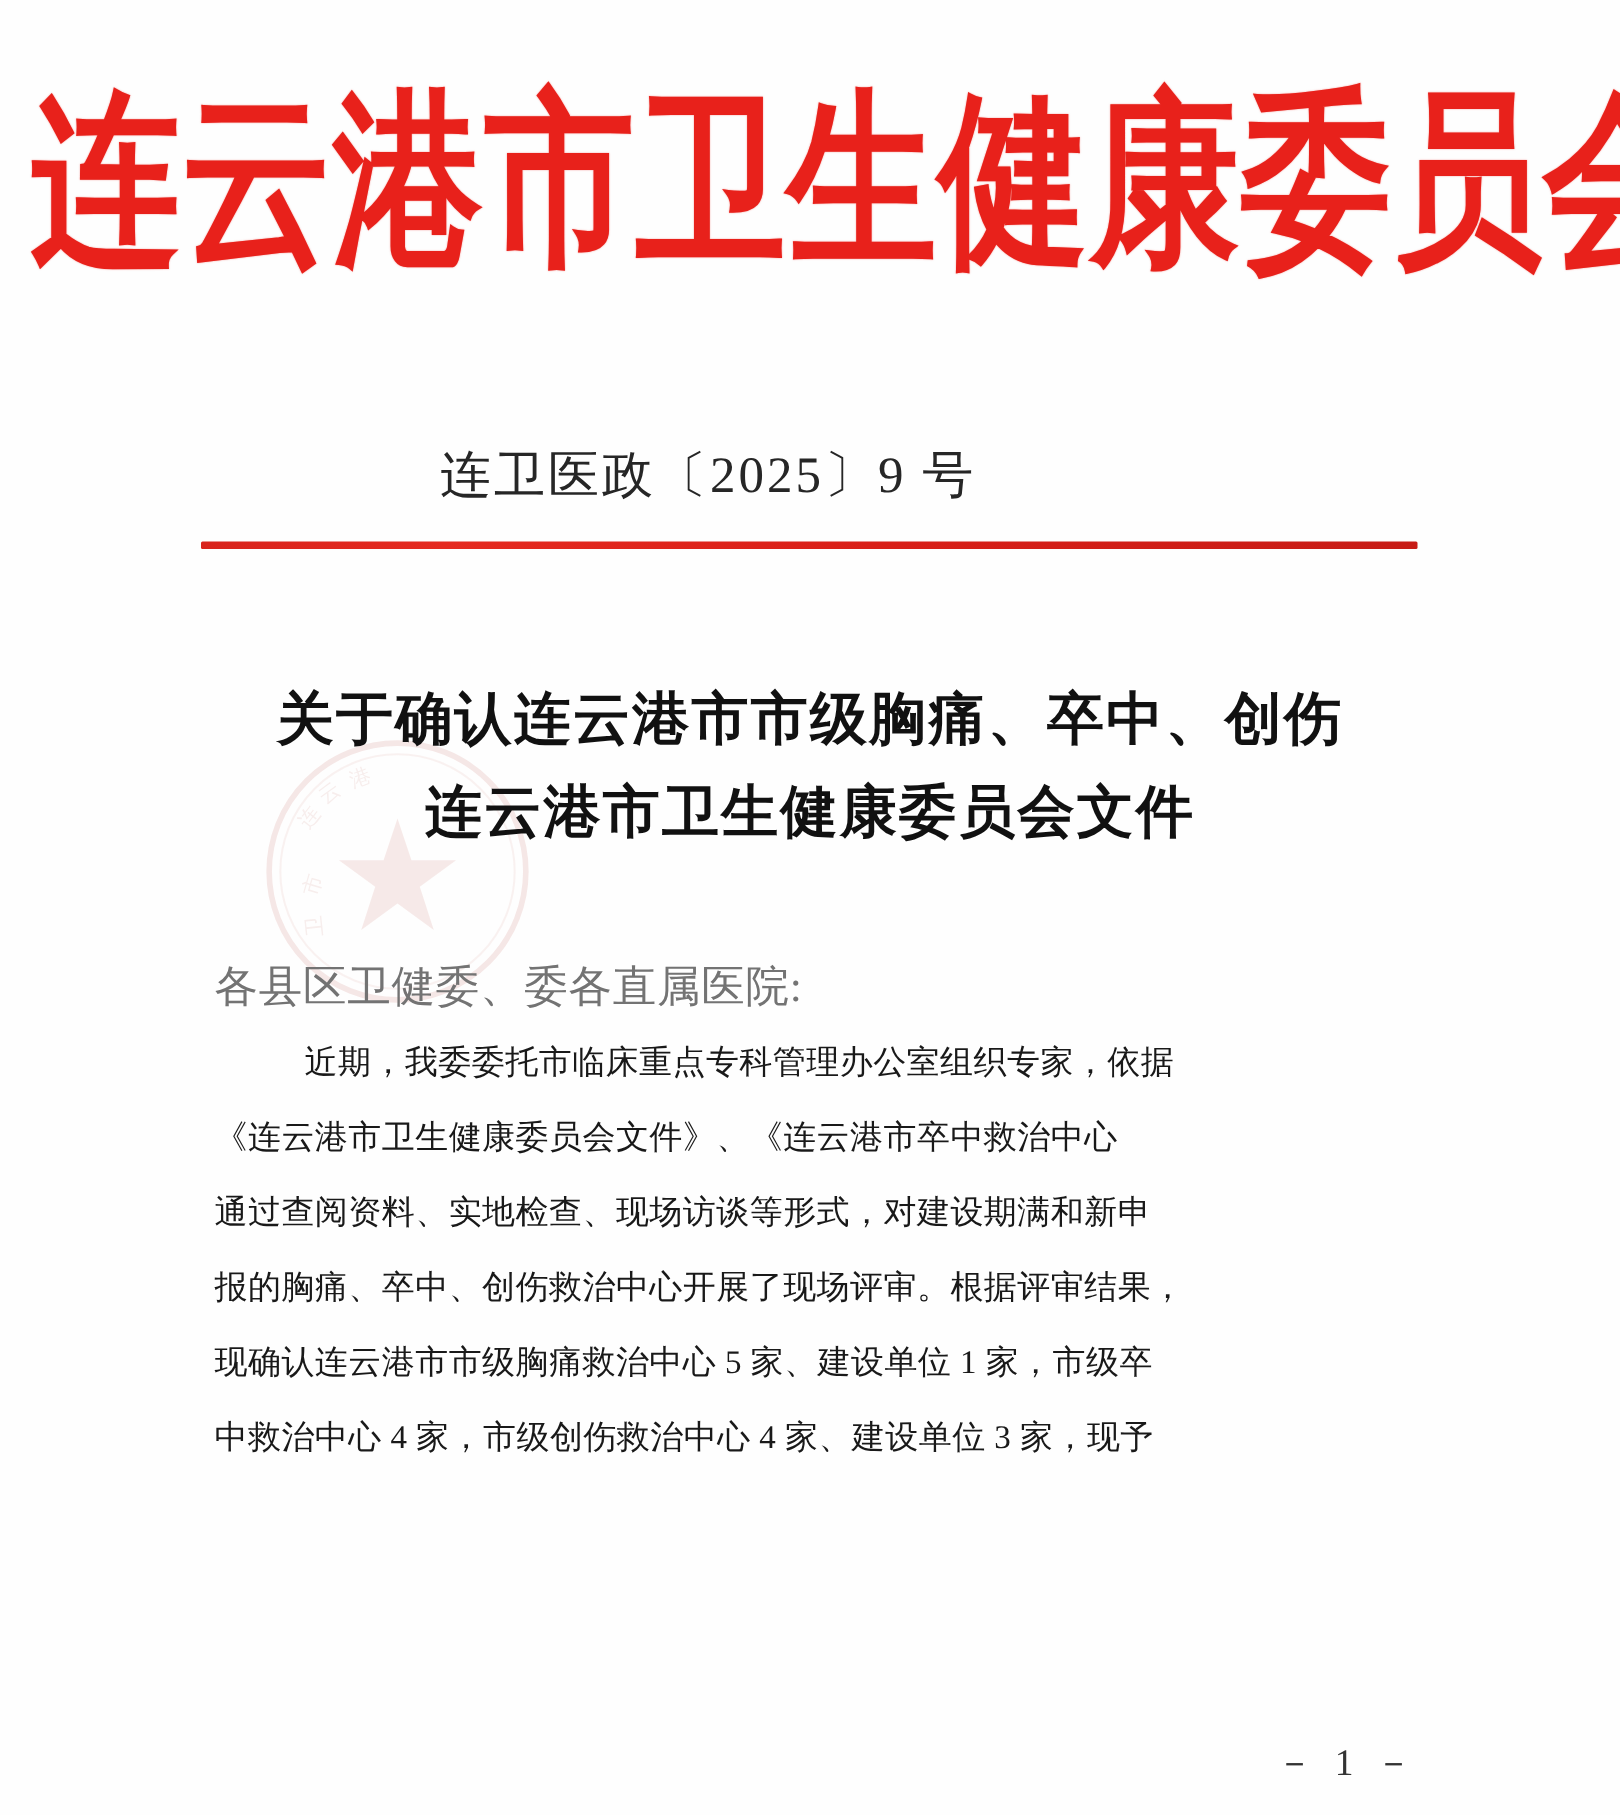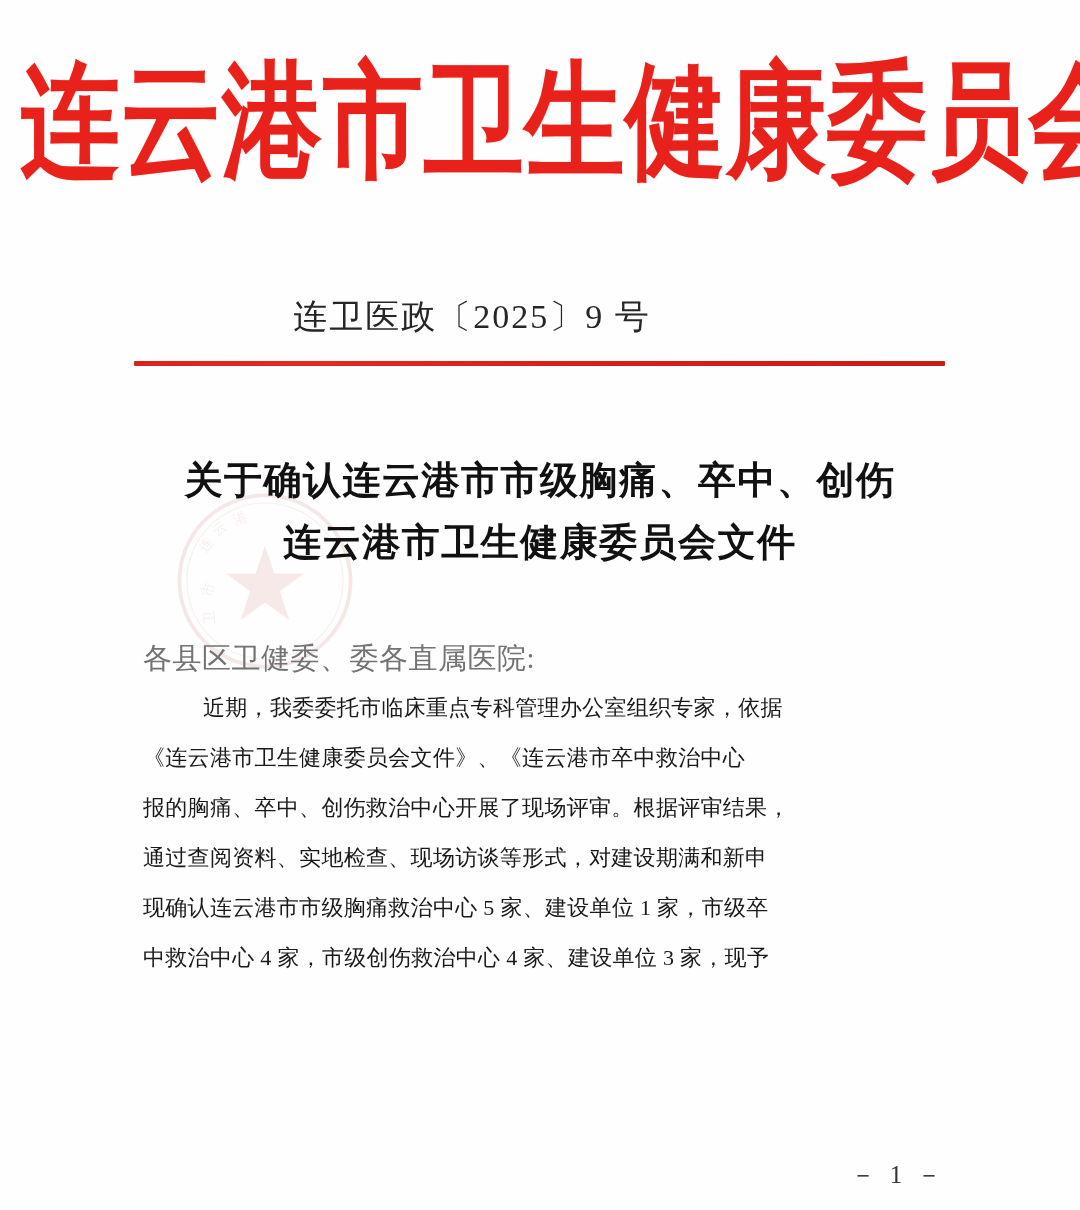--- a/index.html
+++ b/index.html
@@ -171,22 +171,22 @@
 
   <div class="doc-title">
     <div class="doc-title-line">关于确认连云港市市级胸痛、卒中、创伤</div>
     <div class="doc-title-line">连云港市卫生健康委员会文件</div>
   </div>
 
   <div class="body-block">
     <div class="salutation">各县区卫健委、委各直属医院:</div>
     <div class="body-line indent">近期，我委委托市临床重点专科管理办公室组织专家，依据</div>
     <div class="body-line">《连云港市卫生健康委员会文件》、《连云港市卒中救治中心</div>
+    <div class="body-line">通过查阅资料、实地检查、现场访谈等形式，对建设期满和新申</div>
     <div class="body-line">报的胸痛、卒中、创伤救治中心开展了现场评审。根据评审结果，</div>
-    <div class="body-line">通过查阅资料、实地检查、现场访谈等形式，对建设期满和新申</div>
     <div class="body-line">现确认连云港市市级胸痛救治中心 5 家、建设单位 1 家，市级卒</div>
     <div class="body-line">中救治中心 4 家，市级创伤救治中心 4 家、建设单位 3 家，现予</div>
   </div>
 
   <div class="page-number">
     <span class="page-number-inner">－ 1 －</span>
   </div>
 
 </div>
 

